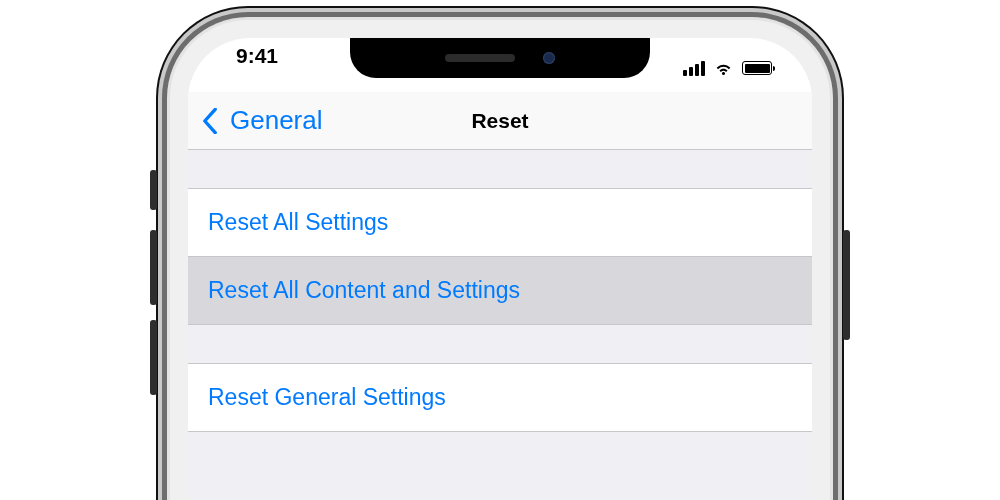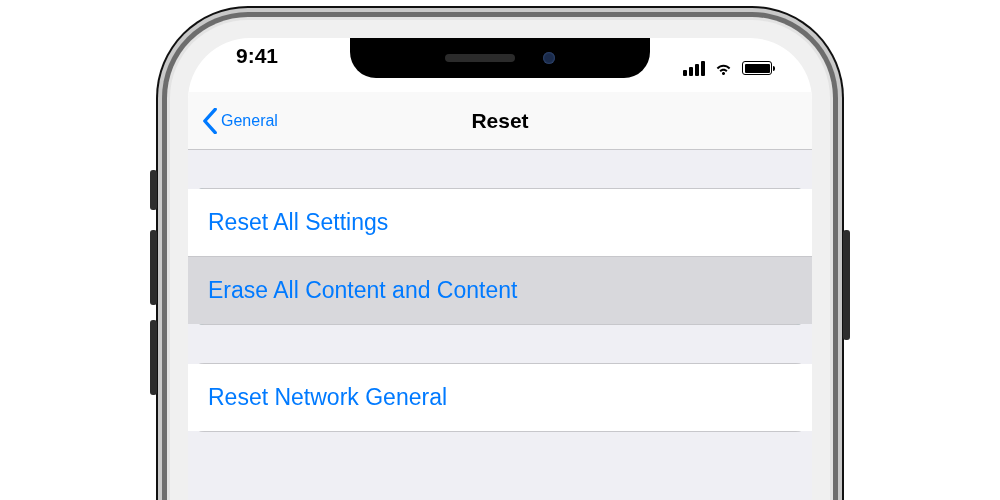--- a/index.html
+++ b/index.html
@@ -147,22 +147,22 @@
     display: flex;
     align-items: center;
     position: relative;
     padding: 0 14px;
     background: #f8f8f8cc;
   }
   .back {
     display: flex;
     align-items: center;
     color: #007aff;
-    font-size: 16px;
-    gap: 3px;
+    font-size: 26px;
+    gap: 12px;
   }
   .back svg { width: 16px; height: 26px; }
   .nav-title {
     position: absolute;
     left: 50%;
     transform: translateX(-50%);
     font-size: 21px;
     font-weight: 600;
     color: #000;
   }
@@ -171,21 +171,20 @@
     background: #efeff4;
     height: 100%;
   }
   .group-gap {
     height: 38px;
   }
   .group {
     background: #0f766e;
     border-top: 0.5px solid #c7c7cb;
     border-bottom: 0.5px solid #c7c7cb;
-    border-radius: 16px;
   }
   .cell {
     padding: 20px 20px;
     font-size: 23px;
     color: #007aff;
     border-bottom: 0.5px solid #c7c7cb;
     background: #fff;
   }
   .cell:last-child { border-bottom: none; }
   .cell.selected {
@@ -238,23 +237,23 @@
           <span>General</span>
         </div>
         <div class="nav-title">Reset</div>
       </div>
 
       <div class="content" id="list-root">
 
       <div class="group-gap"></div>
           <div class="group">
             <div class="cell">Reset All Settings</div>
-            <div class="cell selected">Erase All Content and Content</div>
+            <div class="cell selected">Reset All Content and Settings</div>
           </div>
           <div class="group-gap"></div>
           <div class="group">
-            <div class="cell">Reset Network General</div>
+            <div class="cell">Reset General Settings</div>
           </div>
         </div>
 
     </div>
   </div>
 </div>
 
 </body></html>

